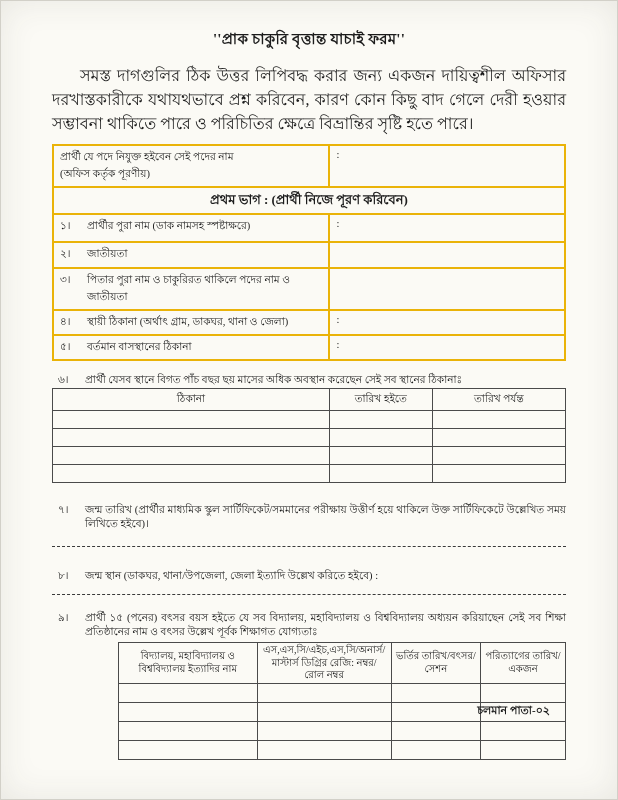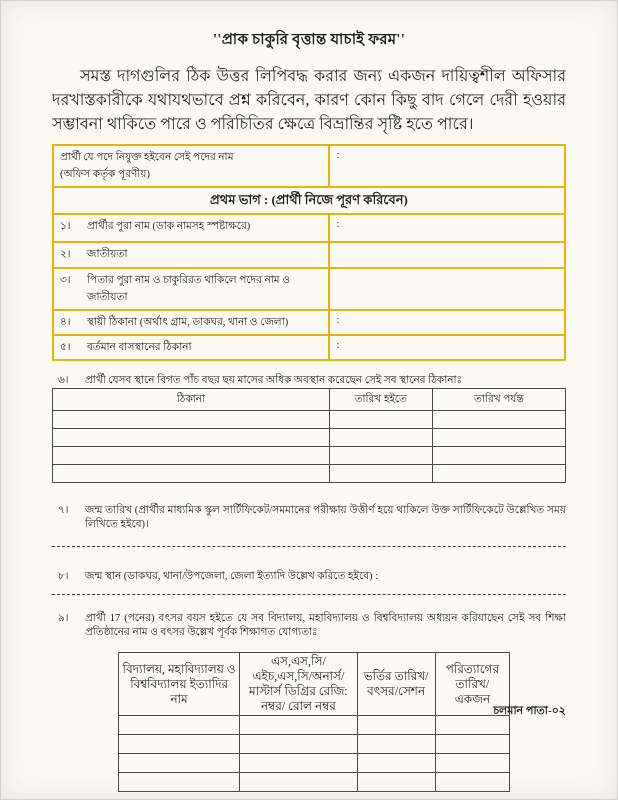--- a/index.html
+++ b/index.html
@@ -74,40 +74,40 @@
   .addr-table .c1 { width: 54%; }
   .addr-table .c2 { width: 20%; }
   .addr-table .c3 { width: 26%; }
   .dashed-sep {
     border: 0;
     border-top: 1.4px dashed #3a3a3a;
     margin-top: 14px;
   }
   .dashed-sep.second { margin-top: 10px; }
   .edu-table {
-    margin-top: 12px;
+    margin-top: 2px;
     margin-left: 66px;
-    width: 392px;
-    font-size: 12px;
+    width: 448px;
+    font-size: 10px;
   }
   .edu-table th, .edu-table td {
     border: 1px solid #4a4a4a;
     font-weight: normal;
     padding: 1px 3px;
   }
   .edu-table th { text-align: center; line-height: 1.25; height: 30px; vertical-align: middle; }
   .edu-table td { height: 19px; }
   .edu-table .e1 { width: 31%; }
   .edu-table .e2 { width: 30%; }
   .edu-table .e3 { width: 20%; }
   .edu-table .e4 { width: 19%; }
   .footer-note {
     position: absolute;
     top: 702px;
-    right: 52px;
+    right: 68px;
     font-size: 11px;
     font-weight: bold;
   }
 </style>
 </head>
 <body>
 
 <div class="page">
   <div class="content">
 
@@ -233,21 +233,21 @@
 
     <div class="item mt22">
       <span class="item-num">৮।</span>
       <span class="item-text">জন্ম স্থান (ডাকঘর, থানা/উপজেলা, জেলা ইত্যাদি উল্লেখ করিতে হইবে) :</span>
     </div>
 
     <hr class="dashed-sep second">
 
     <div class="item mt16">
       <span class="item-num">৯।</span>
-      <span class="item-text">প্রার্থী 17 (পনের) বৎসর বয়স হইতে যে সব বিদ্যালয়, মহাবিদ্যালয় ও বিশ্ববিদ্যালয় অধ্যয়ন করিয়াছেন সেই সব শিক্ষা প্রতিষ্ঠানের নাম ও বৎসর উল্লেখ পূর্বক শিক্ষাগত যোগ্যতাঃ</span>
+      <span class="item-text">প্রার্থী ১৫ (পনের) বৎসর বয়স হইতে যে সব বিদ্যালয়, মহাবিদ্যালয় ও বিশ্ববিদ্যালয় অধ্যয়ন করিয়াছেন সেই সব শিক্ষা প্রতিষ্ঠানের নাম ও বৎসর উল্লেখ পূর্বক শিক্ষাগত যোগ্যতাঃ</span>
     </div>
 
     <table class="edu-table">
       <thead>
         <tr>
           <th class="e1">বিদ্যালয়, মহাবিদ্যালয় ও বিশ্ববিদ্যালয় ইত্যাদির নাম</th>
           <th class="e2">এস,এস,সি/এইচ,এস,সি/অনার্স/মাস্টার্স ডিগ্রির রেজি: নম্বর/ রোল নম্বর</th>
           <th class="e3">ভর্তির তারিখ/বৎসর/সেশন</th>
           <th class="e4">পরিত্যাগের তারিখ/ একজন</th>
         </tr>

